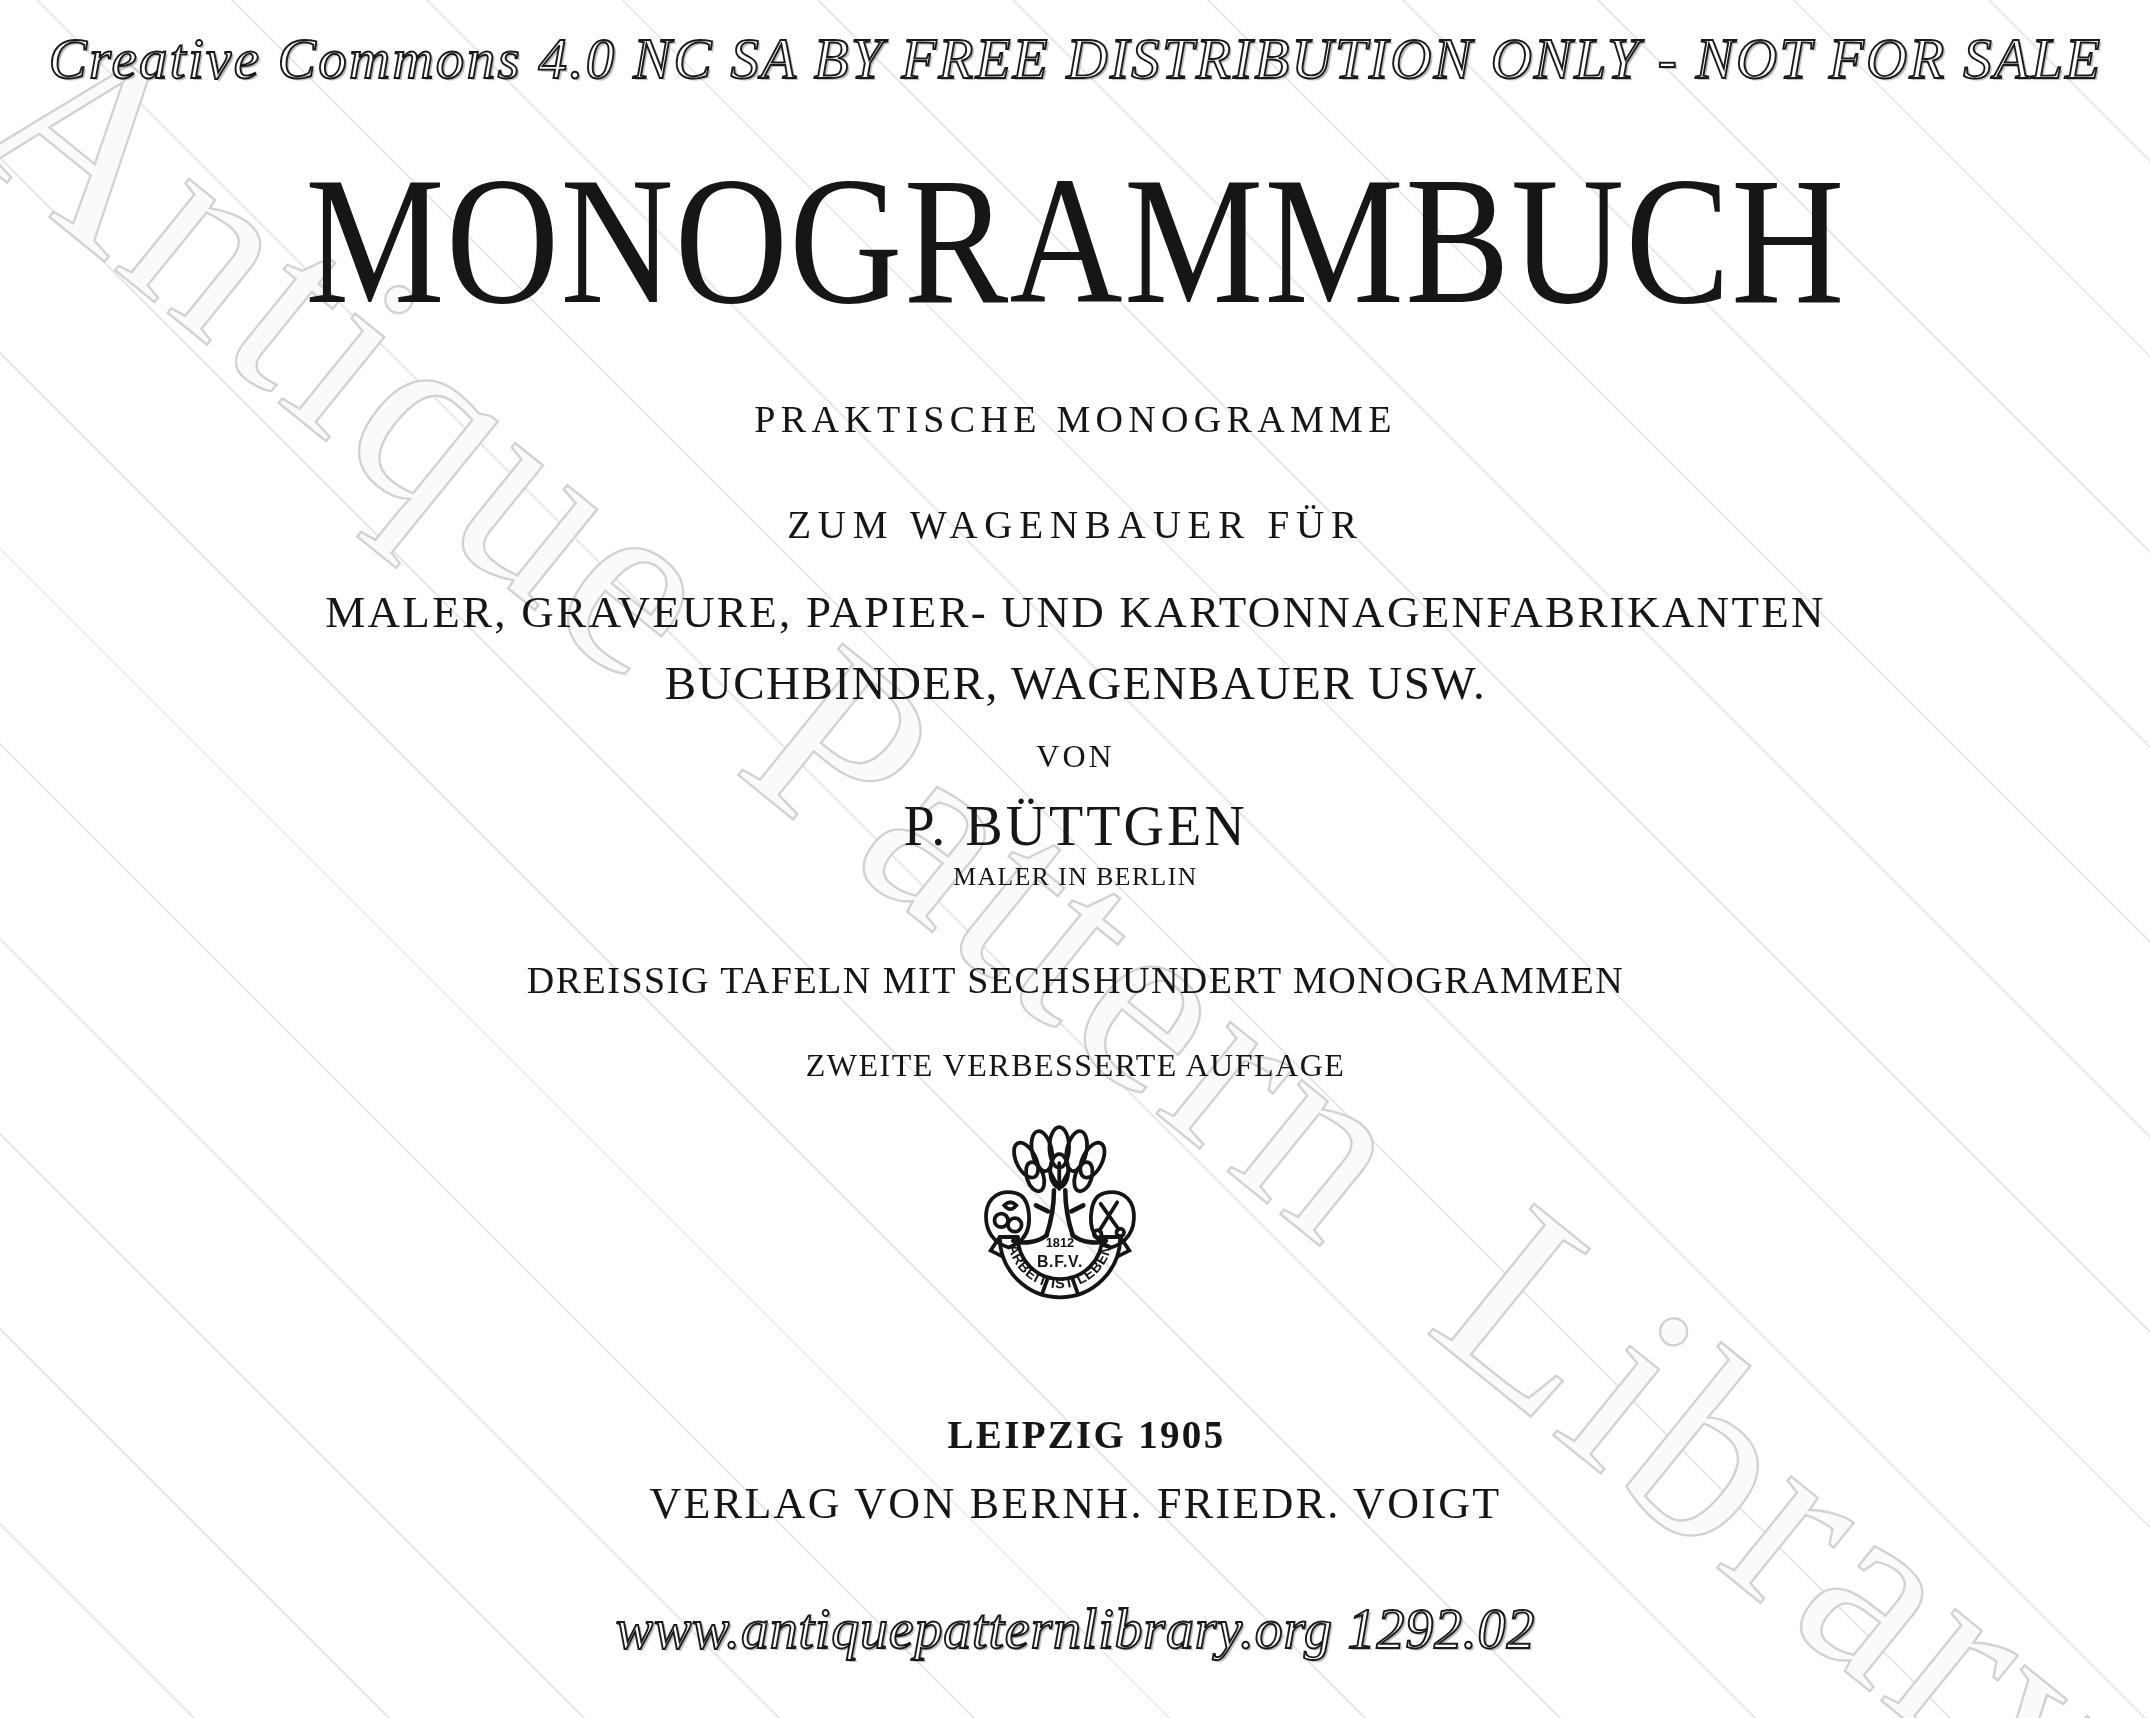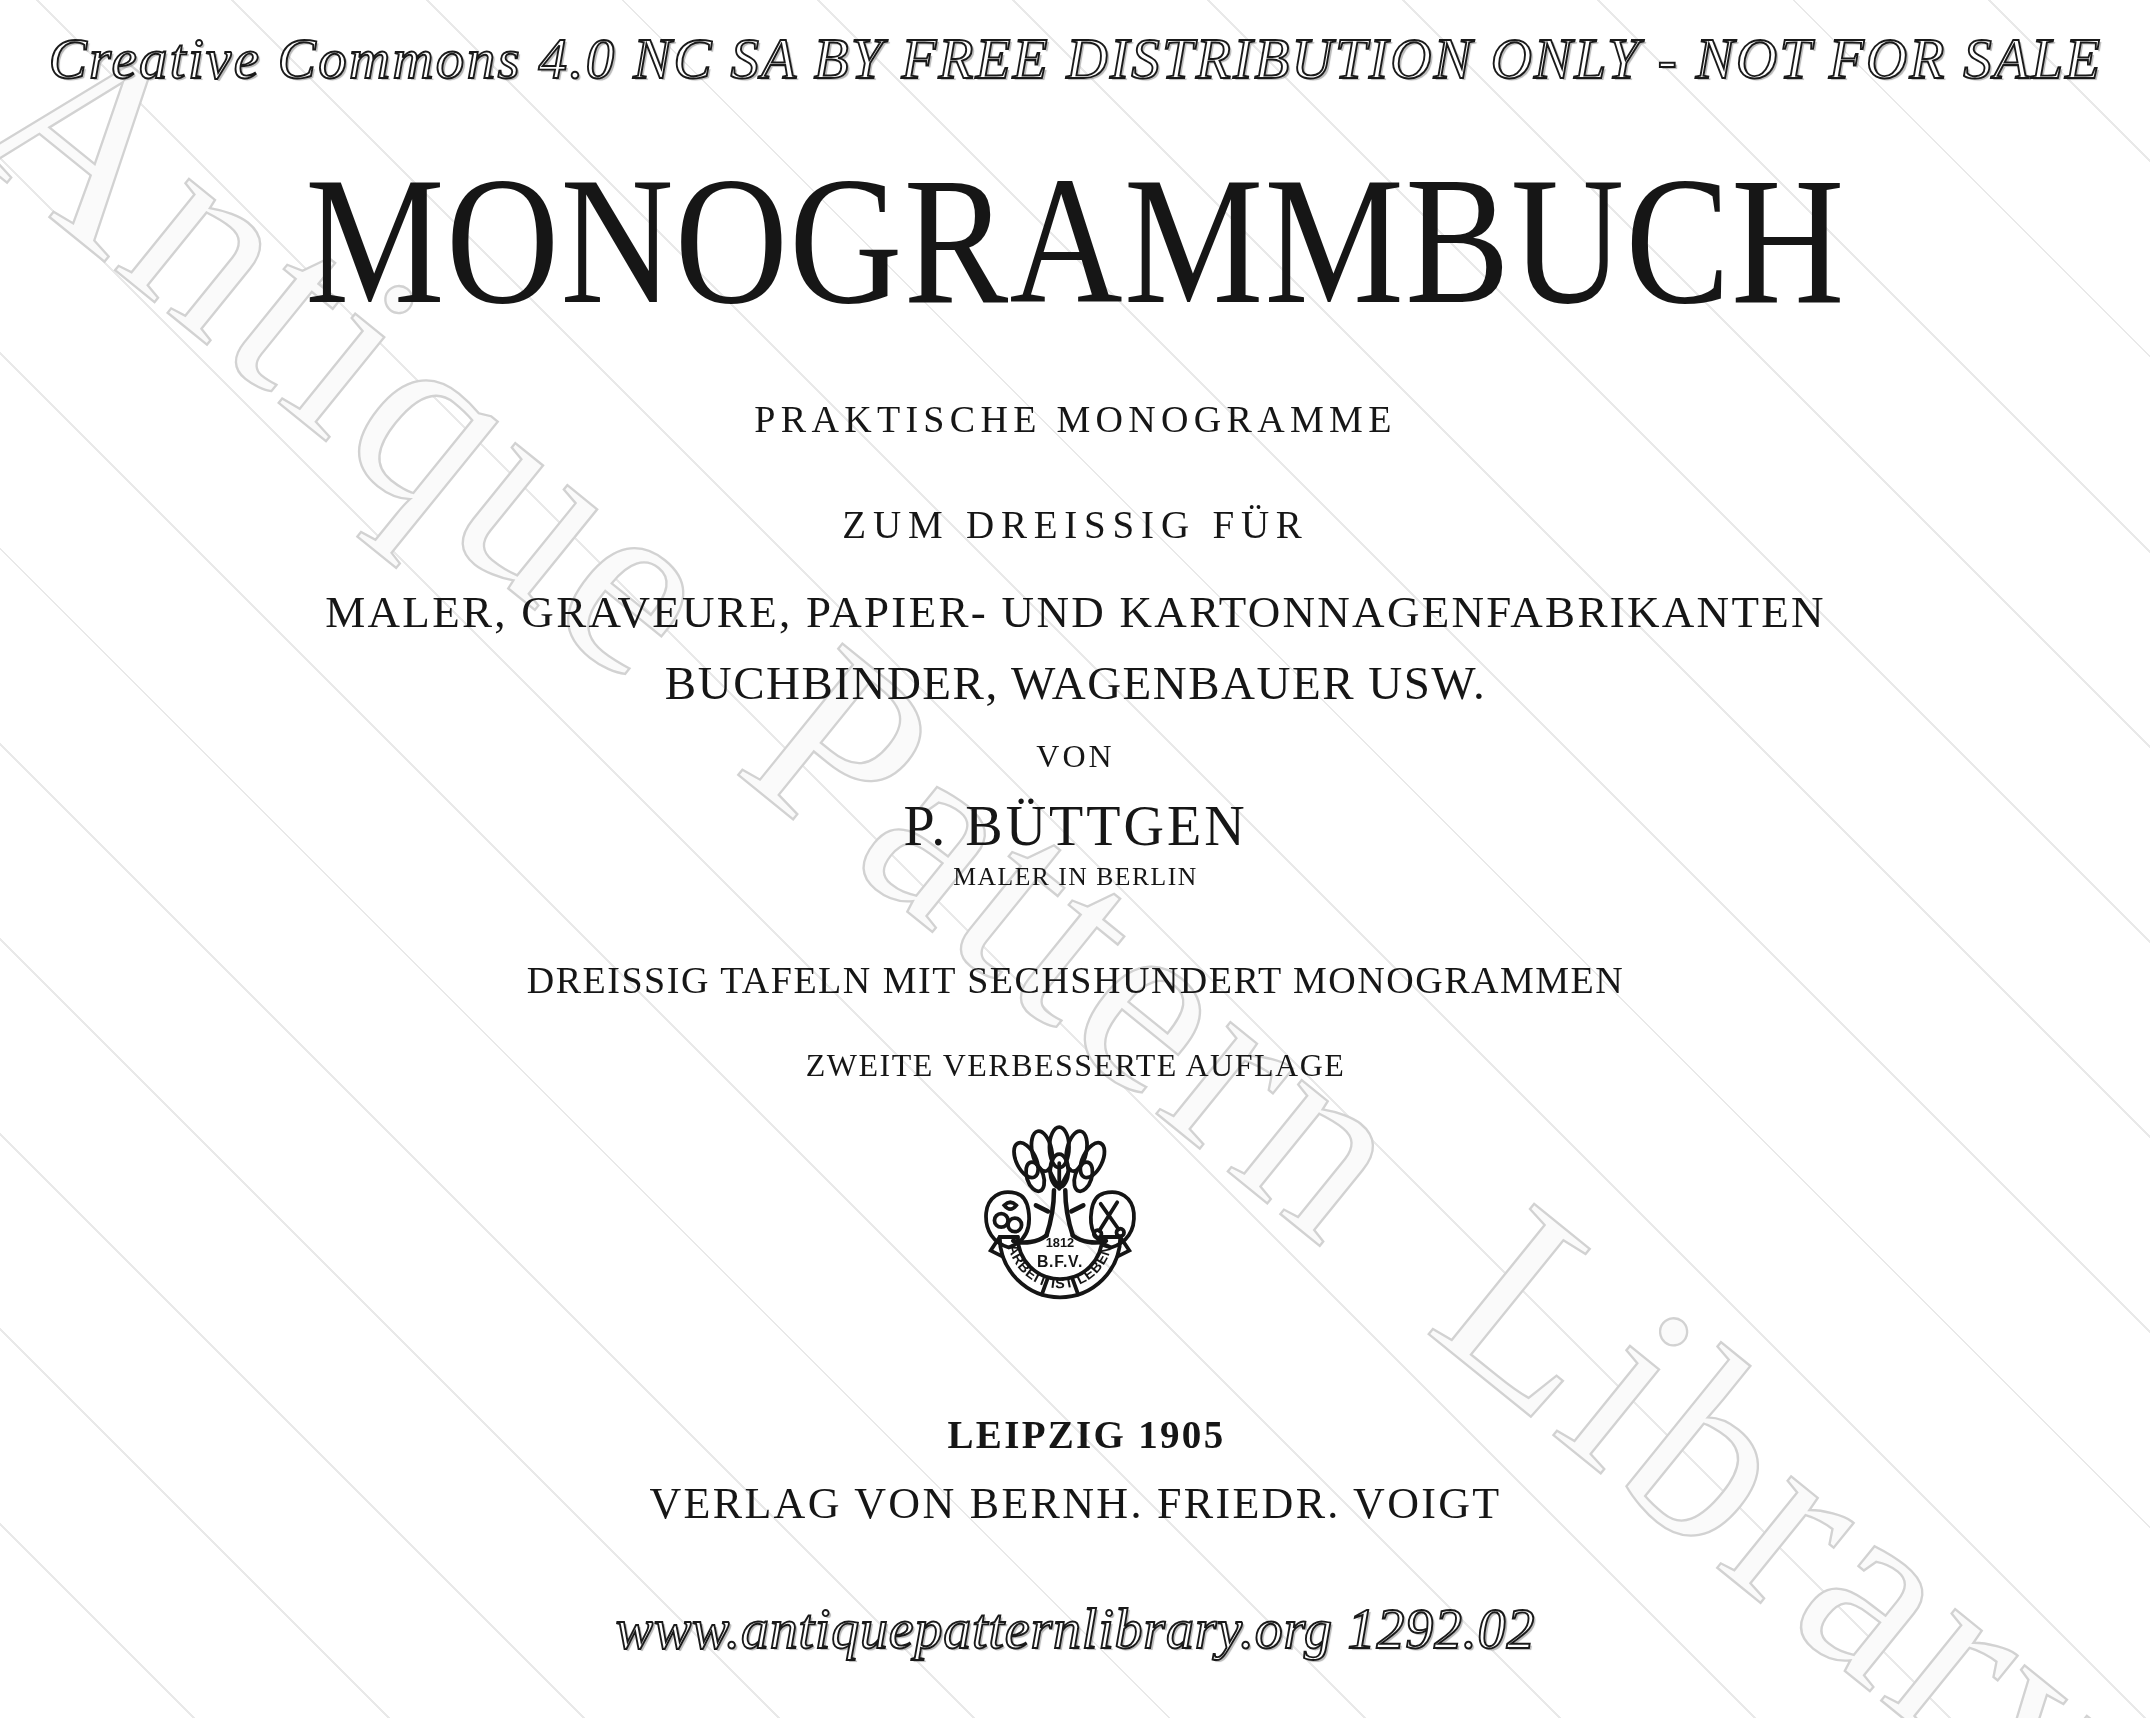--- a/index.html
+++ b/index.html
@@ -90,21 +90,21 @@
 <div class="page">
 
   <div class="watermark">Antique Pattern Library</div>
 
   <div class="line outlined cc-header">Creative Commons 4.0 NC SA BY FREE DISTRIBUTION ONLY - NOT FOR SALE</div>
 
   <div class="line title">MONOGRAMMBUCH</div>
 
   <div class="line subtitle">PRAKTISCHE MONOGRAMME</div>
 
-  <div class="line usage">ZUM DREISSIG FÜR</div>
+  <div class="line usage">ZUM WAGENBAUER FÜR</div>
 
   <div class="line audience1">MALER, GRAVEURE, PAPIER- UND KARTONNAGENFABRIKANTEN</div>
 
   <div class="line audience2">BUCHBINDER, WAGENBAUER USW.</div>
 
   <div class="line von">VON</div>
 
   <div class="line author">P. BÜTTGEN</div>
 
   <div class="line role">MALER IN BERLIN</div>

